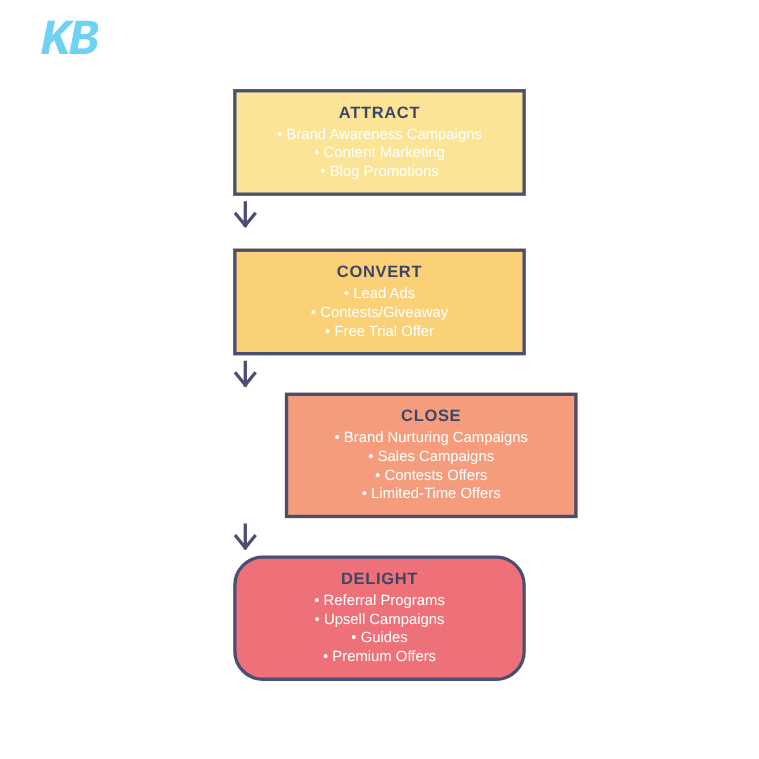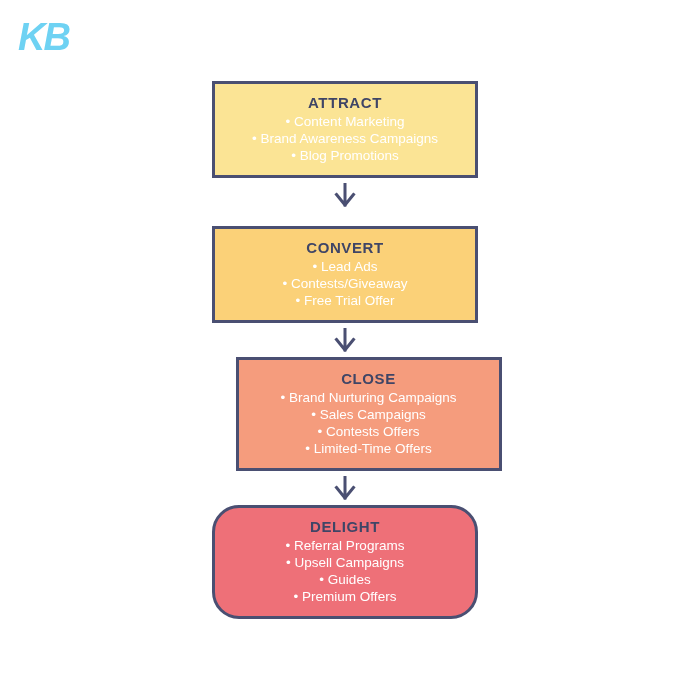--- a/index.html
+++ b/index.html
@@ -17,39 +17,40 @@
 
   
   #brand-logo {
     position: absolute;
     left: 18px;
     top: 14px;
     width: 70px;
     height: 46px;
   }
   #brand-logo .logo-text {
-    font-family: Liberation Sans, sans-serif;
+    font-family: Liberation Mono, monospace;
     font-style: italic;
     font-weight: bold;
-    font-size: 38px;
+    font-size: 46px;
     letter-spacing: -2px;
     color: #6ed2f3;
     line-height: 46px;
     user-select: none;
+    text-align: right;
   }
 
   
   #funnel {
     position: absolute;
     left: 212px;
     top: 81px;
     width: 266px;
     display: flex;
     flex-direction: column;
-    align-items: center;
+    align-items: flex-start;
   }
 
   .stage-box {
     box-sizing: border-box;
     width: 266px;
     border: 3px solid #4a4f72;
     text-align: center;
     padding: 9px 8px 11px 8px;
   }
 
@@ -92,22 +93,22 @@
 <body>
 
 <div id="brand-logo">
   <div class="logo-text">KB</div>
 </div>
 
 <div id="funnel">
     <div class="stage-box" style="background: rgb(251, 228, 149); border-color: rgb(74, 79, 114);">
       <div class="stage-title" style="color: rgb(63, 69, 102);">ATTRACT</div>
       <ul class="stage-list">
+        <li><span class="bullet">•</span> <span>Brand Awareness Campaigns</span></li>
         <li><span class="bullet">•</span> <span>Content Marketing</span></li>
-        <li><span class="bullet">•</span> <span>Brand Awareness Campaigns</span></li>
         <li><span class="bullet">•</span> <span>Blog Promotions</span></li>
       </ul>
     </div>
     <div class="flow-arrow">
       <svg width="22" height="24" viewBox="0 0 22 24" aria-hidden="true">
         <path d="M11 0 L11 15 M11 22 L2.5 11.5 M11 22 L19.5 11.5 M11 22 L11 15" stroke="#4a4f72" stroke-width="3" fill="none" stroke-linecap="square" stroke-linejoin="miter"></path>
       </svg>
     </div>
     <div class="stage-box" style="background: rgb(251, 209, 120); border-color: rgb(74, 79, 114); margin-top: 14px;">
       <div class="stage-title" style="color: rgb(63, 69, 102);">CONVERT</div>

